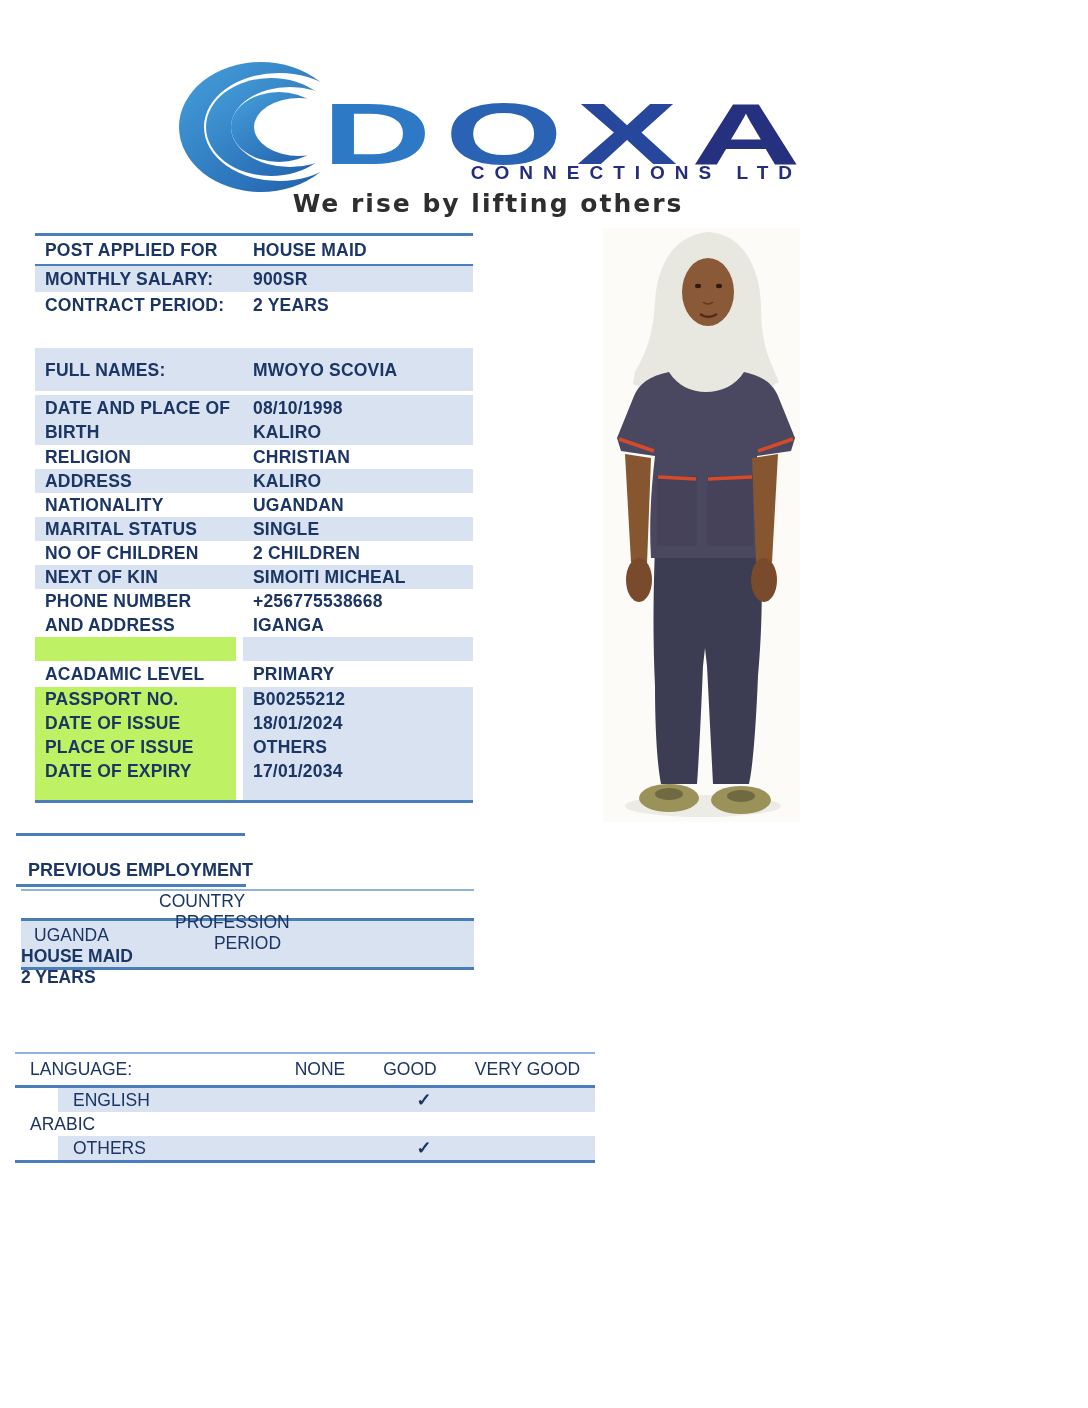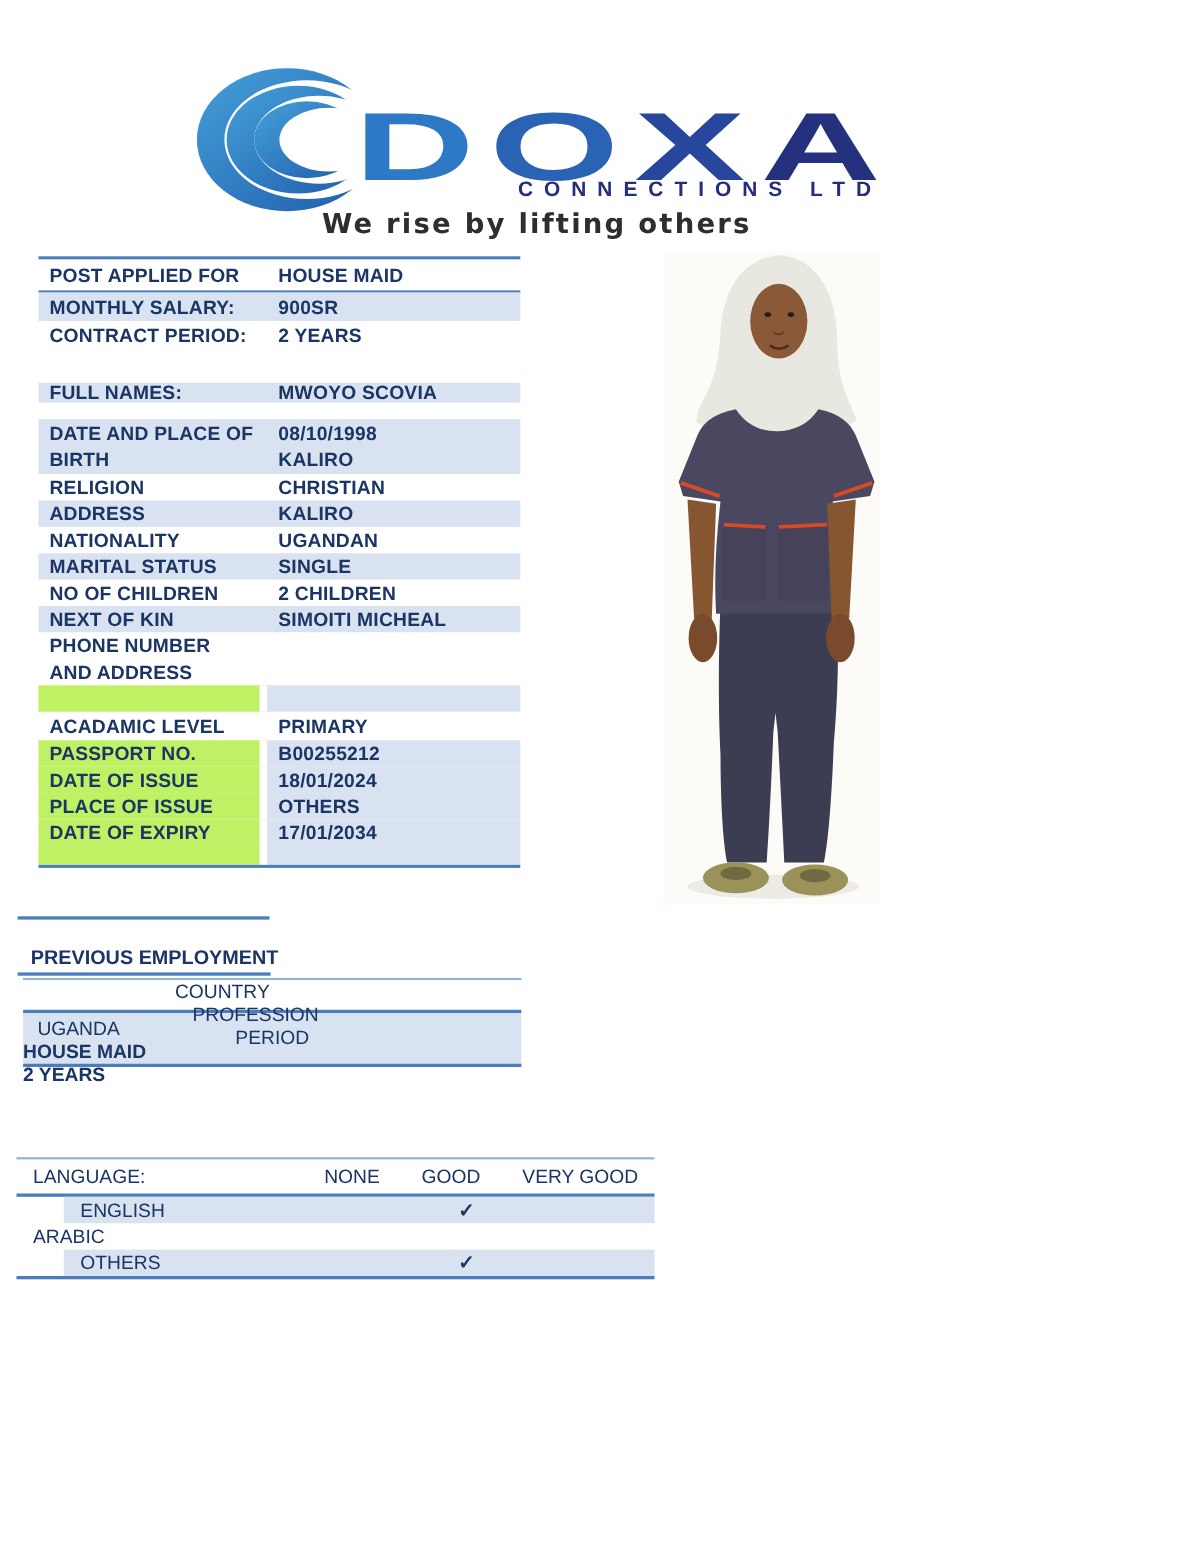--- a/index.html
+++ b/index.html
@@ -159,21 +159,21 @@
         </div>
     </div>
     <div class="row" style="height:26px;margin-bottom:30px">
       <div class="lbl">
           <div class="ln">CONTRACT PERIOD:</div>
         </div>
       <div class="val">
           <div class="ln">2 YEARS</div>
         </div>
     </div>
-    <div class="row blue" style="height:18px;margin-bottom:15px">
+    <div class="row blue" style="height:43px;margin-bottom:4px">
       <div class="lbl">
           <div class="ln">FULL NAMES:</div>
         </div>
       <div class="val">
           <div class="ln">MWOYO SCOVIA</div>
         </div>
     </div>
     <div class="row blue" style="height:50px">
       <div class="lbl">
         <div class="ln">DATE AND PLACE OF</div>
@@ -229,20 +229,24 @@
           <div class="ln">NEXT OF KIN</div>
         </div>
       <div class="val">
           <div class="ln">SIMOITI MICHEAL</div>
         </div>
     </div>
     <div class="row" style="height:48px">
       <div class="lbl">
         <div class="ln">PHONE NUMBER</div>
         <div class="ln">AND ADDRESS</div>
+      </div>
+      <div class="val">
+        <div class="ln">+256775538668</div>
+        <div class="ln">IGANGA</div>
       </div>
     </div>
     <div class="row gut" style="height:24px">
       <div class="lbl"></div>
         <div class="val"></div>
     </div>
     <div class="row" style="height:26px">
       <div class="lbl">
           <div class="ln">ACADAMIC LEVEL</div>
         </div>

